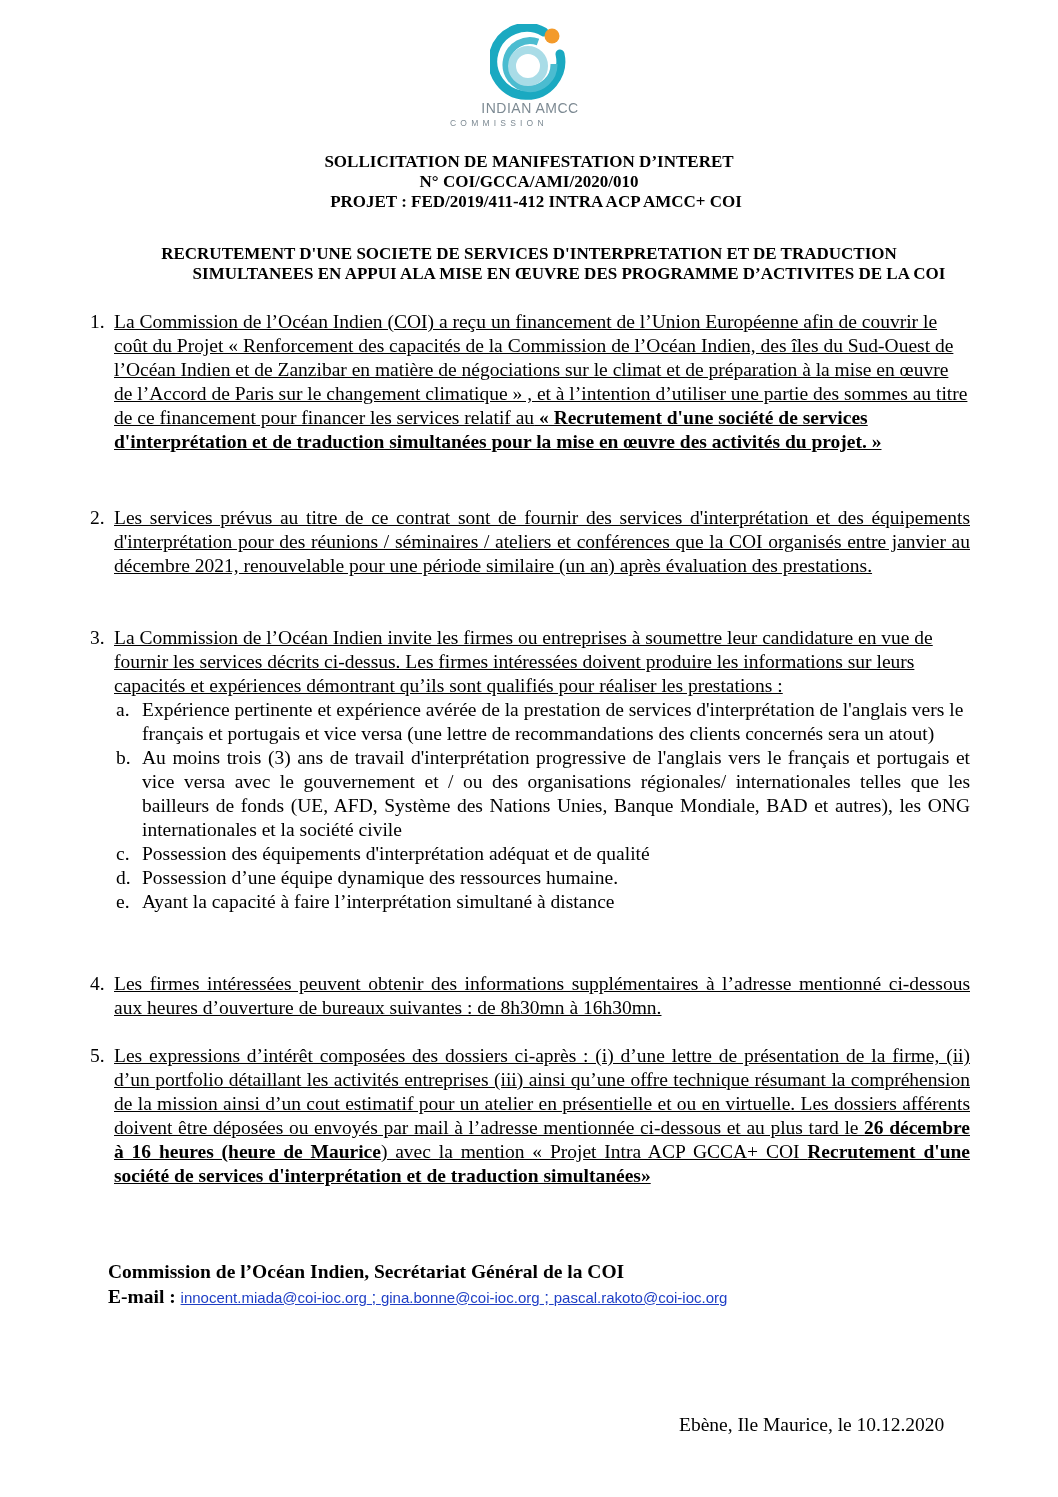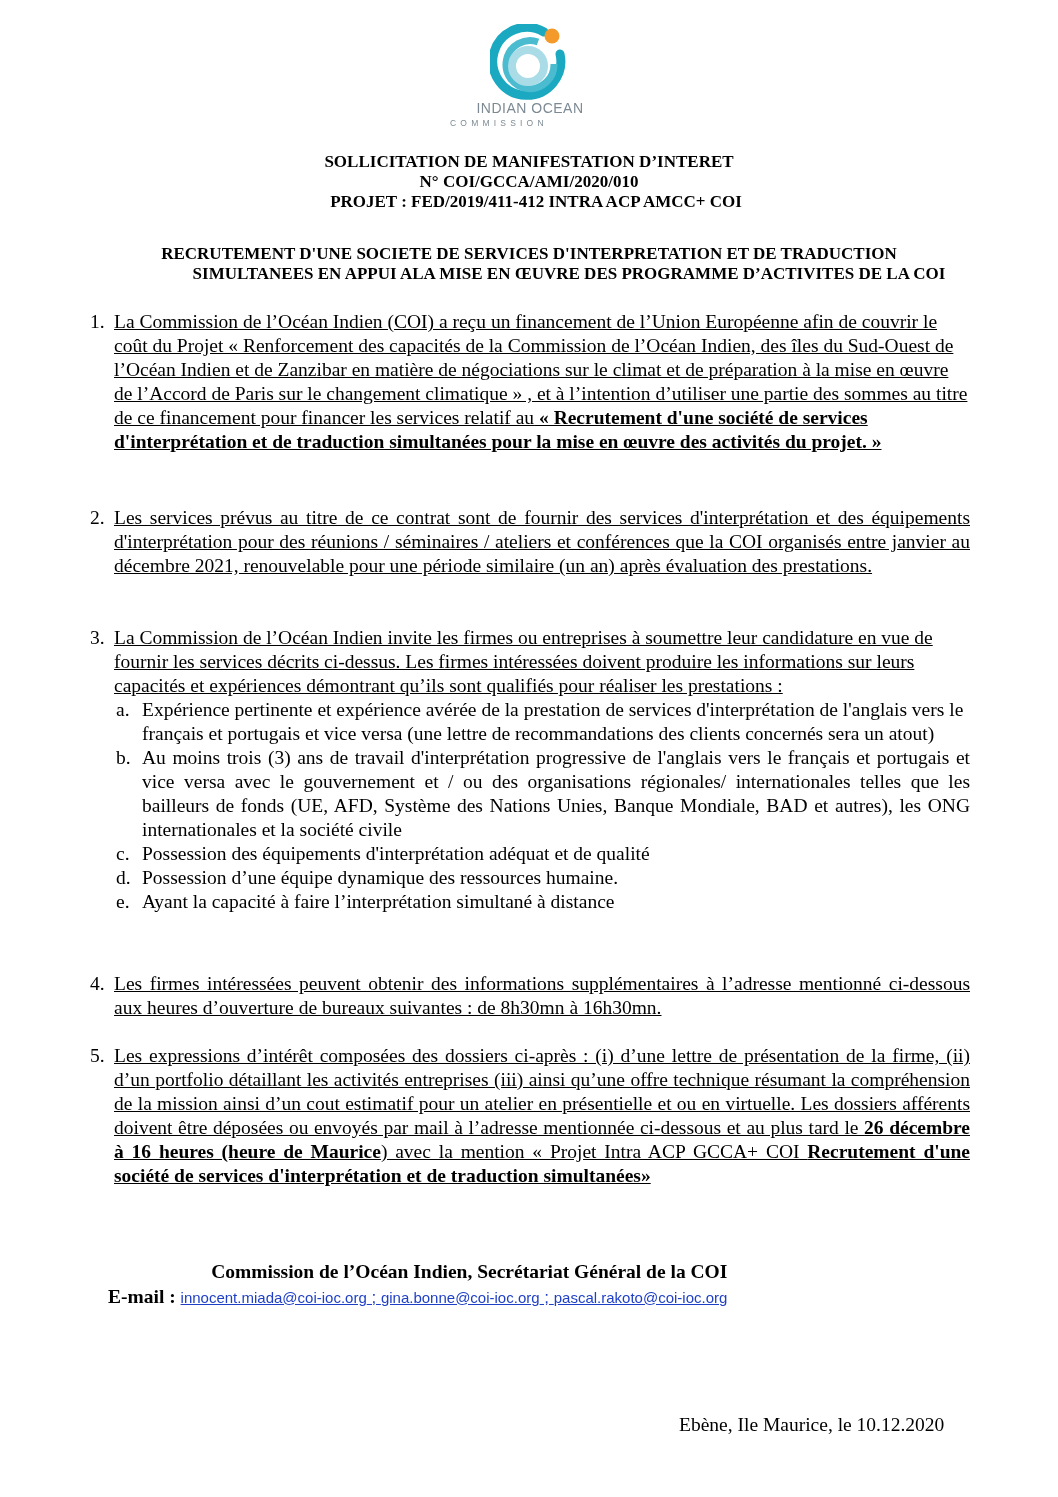--- a/index.html
+++ b/index.html
@@ -28,36 +28,36 @@
     .t2 { top: 264px; font-size: 17px; padding-left: 40px; }
 
     .para { position: absolute; left: 90px; width: 880px; line-height: 24px; }
     .num { position: absolute; left: 0; top: 0; }
     .ptext { margin-left: 24px; text-decoration: underline; }
     .justify { text-align: justify; }
     .sub { position: relative; margin-left: 26px; }
     .sub .letter { position: absolute; left: 0; top: 0; }
     .sub .stext { margin-left: 26px; }
     b { font-weight: bold; }
-    .contact { position: absolute; left: 108px; top: 1260px; font-weight: bold; line-height: 24.5px; font-size: 19.5px; text-align: right; }
+    .contact { position: absolute; left: 108px; top: 1260px; font-weight: bold; line-height: 24.5px; font-size: 19.5px; }
     .email-link { color: #1f3fc6; text-decoration: underline; font-weight: normal; font-family: "Liberation Sans", "DejaVu Sans", sans-serif; font-size: 15px; }
     .sep { font-weight: normal; color: #1f3fc6; font-family: "Liberation Sans", "DejaVu Sans", sans-serif; font-size: 17px; text-decoration: underline; }
     .signature { position: absolute; left: 679px; top: 1414px; font-size: 19.5px; }
   </style>
 </head>
 <body>
 
 <div class="logo">
   <svg width="80" height="76" viewBox="0 0 80 76">
     <path d="M54 8 A34 34 0 1 0 70 30" fill="none" stroke="#1aa9c1" stroke-width="9" stroke-linecap="round"></path>
     <path d="M64 40 A24 24 0 1 1 48 18" fill="none" stroke="#4bbcd0" stroke-width="7"></path>
     <circle cx="38" cy="42" r="16" fill="none" stroke="#a9dce7" stroke-width="8"></circle>
     <circle cx="62" cy="12" r="7.5" fill="#f39a2a"></circle>
   </svg>
-  <div class="logo-line1">INDIAN OCEAN</div>
+  <div class="logo-line1">INDIAN AMCC</div>
   <div class="logo-line2">COMMISSION</div>
 </div>
 
 <div class="heading h1">SOLLICITATION DE MANIFESTATION D’INTERET</div>
 <div class="heading h2">N° COI/GCCA/AMI/2020/010</div>
 <div class="heading h3">PROJET : FED/2019/411-412 INTRA ACP AMCC+ COI</div>
 <div class="heading t1">RECRUTEMENT D'UNE SOCIETE DE SERVICES D'INTERPRETATION ET DE TRADUCTION</div>
 <div class="heading t2">SIMULTANEES EN APPUI ALA MISE EN ŒUVRE DES PROGRAMME D’ACTIVITES  DE LA COI</div>
 
 <div class="para" style="top:310px;">

